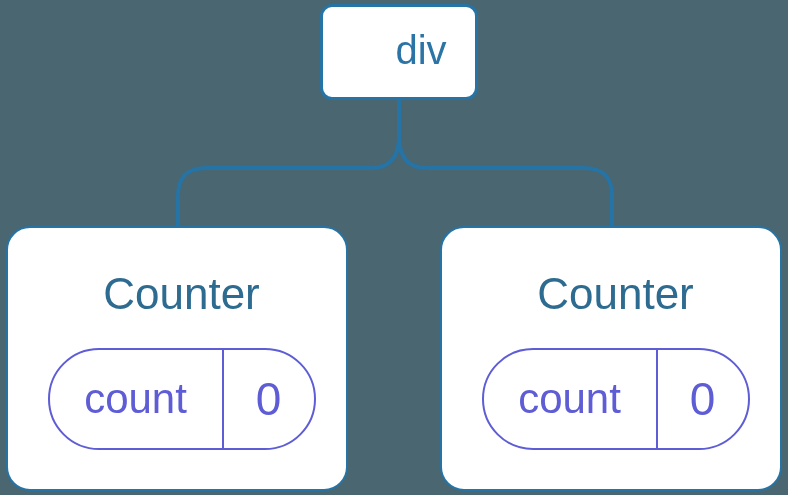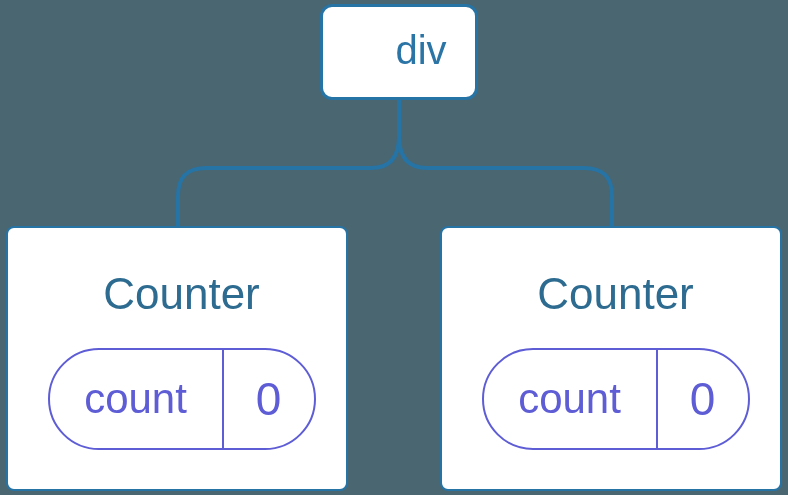--- a/index.html
+++ b/index.html
@@ -49,21 +49,21 @@
     padding-bottom: 4px;
   }
   .card {
     position: absolute;
     top: 226px;
     width: 342px;
     height: 265px;
     box-sizing: border-box;
     background: var(--card-bg, #ffffff);
     border: 2px solid var(--line-blue, #2673a5);
-    border-radius: 8px;
+    border-radius: 24px;
     padding-left: 9px;
   }
   .card-left  { left: 6px; }
   .card-right { left: 440px; }
   .card-title {
     margin-top: 44px;
     text-align: center;
     font-size: 44px;
     line-height: 1;
     color: var(--title-blue, #2d6b90);

